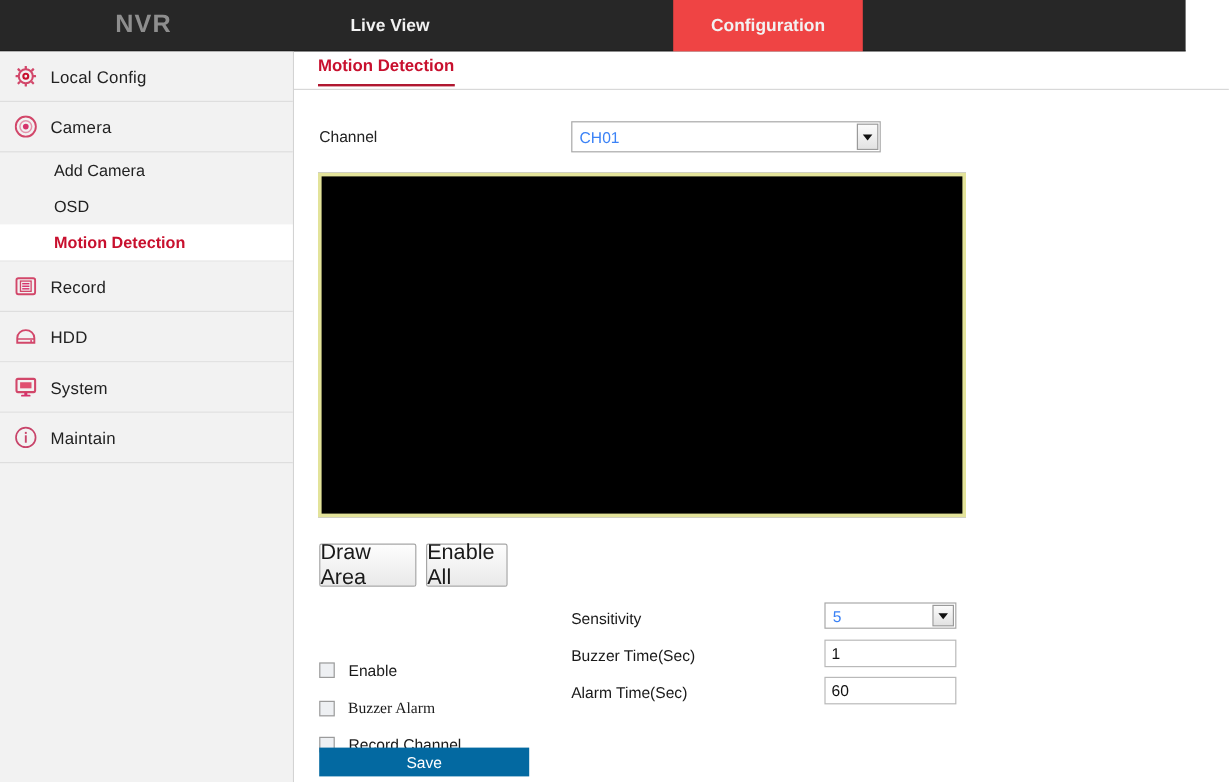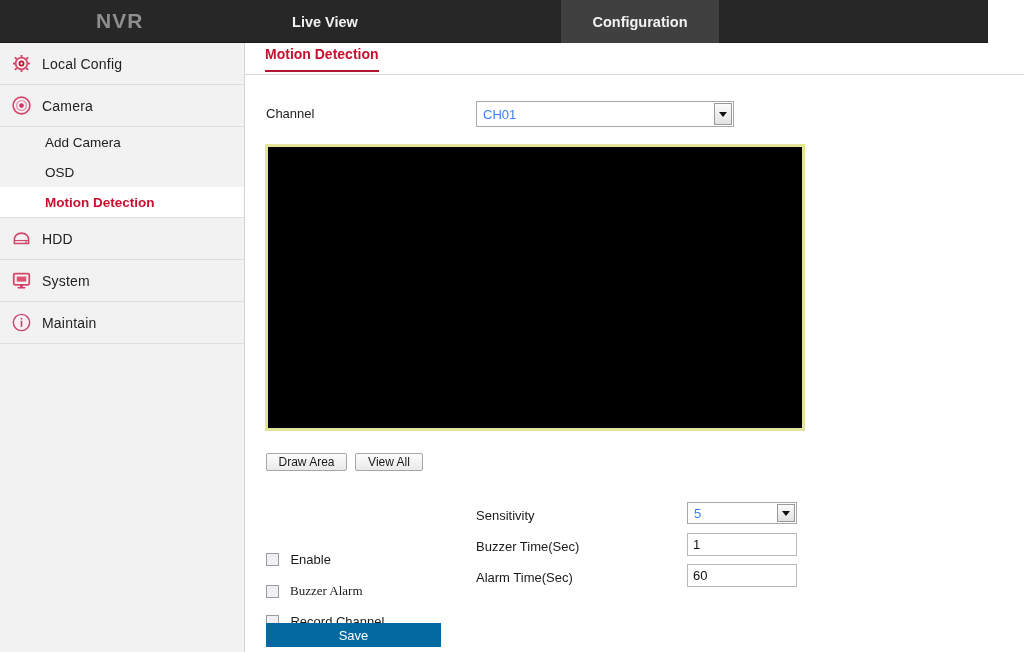--- a/index.html
+++ b/index.html
@@ -33,21 +33,21 @@
     color: #f2f2f2;
     font-size: 14.5px;
     font-weight: bold;
     cursor: pointer;
     user-select: none;
   }
   .navtab.t-live { left: 265px; width: 120px; }
   .navtab.t-play { left: 425px; width: 115px; }
   .navtab.t-conf {
     left: 561px; width: 158px;
-    background: #404040;
+    background: #ef4444;
   }
 
   
   .sidebar {
     position: absolute; left: 0; top: 43px;
     width: 245px; height: 609px;
     background: #f2f2f2;
     border-right: 1px solid #d3d3d3;
   }
   .side-item {
@@ -144,25 +144,25 @@
 
   .video-area {
     position: absolute; left: 20px; top: 101px;
     width: 540px; height: 287px;
     background: #000000;
     border: 3px solid #e3e39a;
   }
 
   .btn {
     position: absolute;
-    height: 18px;
+    height: 36px;
     background: linear-gradient(#fdfdfd, #e9e9e9);
     border: 1px solid #a6a6a6;
     border-radius: 2px;
-    font-size: 12px; color: #1a1a1a;
+    font-size: 18px; color: #1a1a1a;
     display: flex; align-items: center; justify-content: center;
     cursor: pointer;
     user-select: none;
   }
   #draw-area-button { left: 21px; top: 410px; width: 81px; }
   #clear-all-button { left: 110px; top: 410px; width: 68px; }
 
   .opt-row { position: absolute; left: 21px; height: 20px; margin-top: 44px; }
   .opt-row.r1 { top: 463px; }
   .opt-row.r2 { top: 494px; font-family: Liberation Serif, serif; }
@@ -260,20 +260,34 @@
     </span>
     <span class="lbl">Camera</span>
   </div>
 
   <div class="sub-group">
     <div class="sub-item">Add Camera</div>
     <div class="sub-item">OSD</div>
     <div class="sub-item active">Motion Detection</div>
   </div>
 
+  <div class="side-item">
+    <span class="ico">
+      <svg width="19" height="19" viewBox="0 0 24 24">
+        <rect x="2.2" y="3.6" width="19.6" height="16.8" rx="2" fill="none" stroke="#d2476a" stroke-width="2"></rect>
+        <rect x="6.4" y="6.6" width="11.2" height="10.8" fill="none" stroke="#d2476a" stroke-width="1.4"></rect>
+        <g fill="#d6336c">
+          <rect x="8.2" y="8.6" width="7.6" height="1.5"></rect>
+          <rect x="8.2" y="11.3" width="7.6" height="1.5"></rect>
+          <rect x="8.2" y="14" width="7.6" height="1.5"></rect>
+        </g>
+      </svg>
+    </span>
+    <span class="lbl">Record</span>
+  </div>
 
   <div class="side-item">
     <span class="ico">
       <svg width="19" height="19" viewBox="0 0 24 24">
         <path d="M3 13.5 C3 8.6 7 5.2 12 5.2 C17 5.2 21 8.6 21 13.5 L21 18.4 L3 18.4 Z" fill="none" stroke="#d2476a" stroke-width="2"></path>
         <line x1="3.2" y1="14.6" x2="20.8" y2="14.6" stroke="#d2476a" stroke-width="1.5"></line>
         <circle cx="17.6" cy="16.6" r="1" fill="#d6336c"></circle>
       </svg>
     </span>
     <span class="lbl">HDD</span>
@@ -317,21 +331,21 @@
       <span class="sel-val">CH01</span>
       <span class="arrowbox">
           <span class="caret"></span>
         </span>
     </div>
   </div>
 
   <div class="video-area"></div>
 
   <div class="btn" id="draw-area-button">Draw Area</div>
-  <div class="btn" id="clear-all-button">View All</div>
+  <div class="btn" id="clear-all-button">Enable All</div>
 
   <div class="opt-row r1">
     <span class="chk"></span>
     <span class="opt-lbl">Enable</span>
   </div>
   <div class="opt-row r2">
     <span class="chk"></span>
     <span class="opt-lbl">Buzzer Alarm</span>
   </div>
   <div class="opt-row r3">

